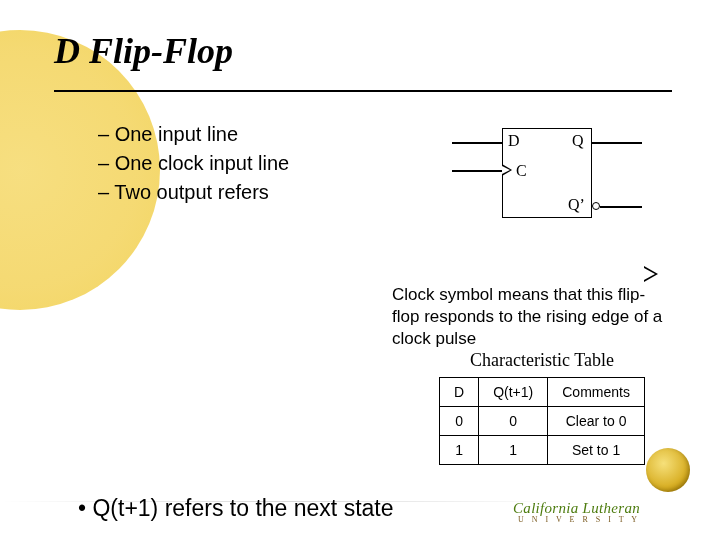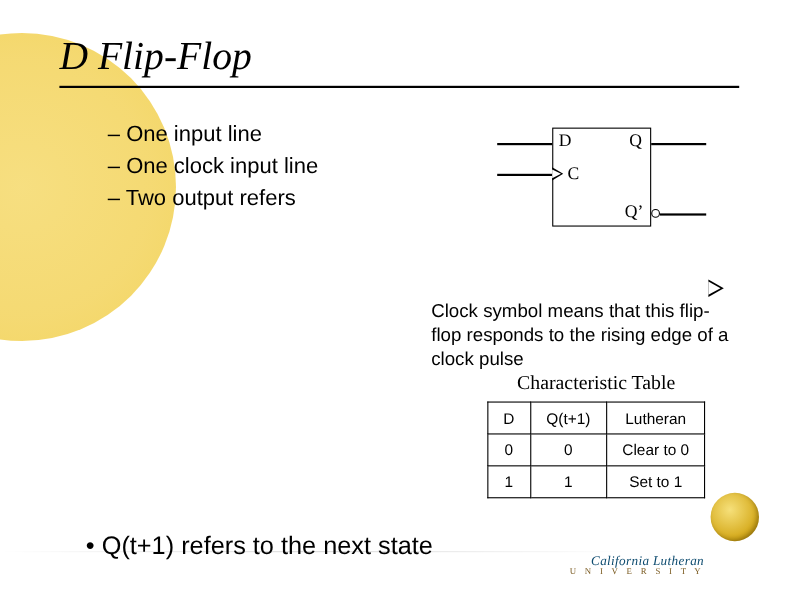--- a/index.html
+++ b/index.html
@@ -23,22 +23,22 @@
     z-index: 0;
   }
   .slide {
     position: relative;
     z-index: 1;
     padding: 30px 48px 0 54px;
   }
   .title {
     font-size: 36px;
     font-style: italic;
-    font-weight: normal;
-    margin-bottom: 6px;
+    font-weight: bold;
+    margin-bottom: 18px;
   }
   .title-rule {
     border: none;
     border-top: 2px solid #000;
     margin-bottom: 28px;
   }
   .row1 { display: flex; }
   .left1 { flex: 1; }
   .bullet1 {
     font-family: Arial, sans-serif;
@@ -167,22 +167,22 @@
     right: 30px;
     bottom: 16px;
     font-family: "Times New Roman", serif;
     font-size: 11px;
     color: #5a3a10;
     text-align: right;
     line-height: 1;
   }
   .logo .brand {
     font-style: italic;
-    font-size: 12px;
-    color: #0c4a6e;
+    font-size: 15px;
+    color: #4d7c0f;
     letter-spacing: 0.3px;
   }
   .logo .sub1 {
     font-size: 8px;
     letter-spacing: 3px;
     color: #7a5a20;
   }
   .logo-seal {
     position: absolute;
     right: 0;
@@ -244,21 +244,21 @@
     </div>
     <div class="clock-text">Clock symbol means that this flip-flop responds to the rising edge of a clock pulse</div>
 
     <div class="table-wrap">
       <div class="table-caption">Characteristic Table</div>
       <table class="char">
         <tbody>
             <tr>
           <th>D</th>
           <th>Q(t+1)</th>
-          <th>Lutheran</th>
+          <th>Comments</th>
         </tr>
         <tr>
           <td>0</td>
           <td>0</td>
           <td>Clear to 0</td>
         </tr>
         <tr>
           <td>1</td>
           <td>1</td>
           <td>Set to 1</td>

